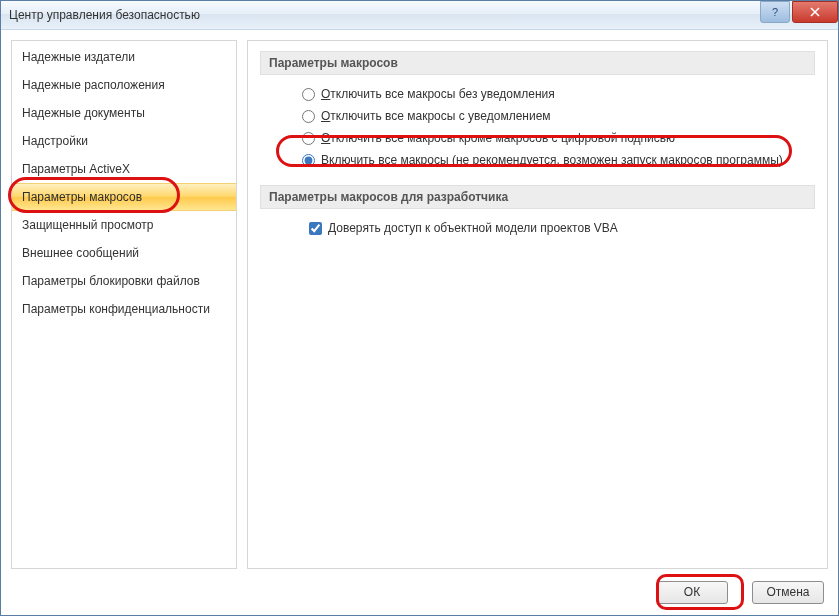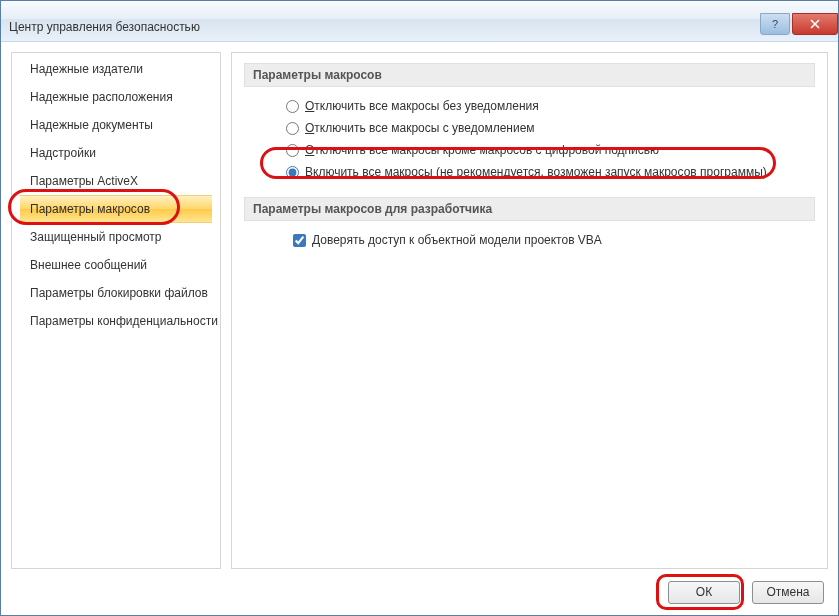--- a/index.html
+++ b/index.html
@@ -21,21 +21,21 @@
     flex-direction: column;
   }
   
   .titlebar {
     height: 28px;
     background: linear-gradient(to bottom, #f7fbff 0%, #e6eef7 45%, #d8e4f0 46%, #e9f1fa 100%);
     border-bottom: 1px solid #c7d6e9;
     display: flex;
     align-items: center;
     justify-content: space-between;
-    padding: 12px 0 0 8px;
+    padding: 0 0 0 8px;
   }
   .titlebar .title {
     font-size: 12px;
     color: #333;
     white-space: nowrap;
   }
   .titlebar .controls {
     display: flex;
     height: 100%;
     align-items: flex-start;
@@ -69,27 +69,27 @@
   .body {
     flex: 1 1 auto;
     display: flex;
     padding: 10px 10px 0 10px;
     gap: 10px;
     min-height: 0;
   }
 
   
   .sidebar {
-    width: 210px;
+    width: 226px;
     border: 1px solid #d6d6d6;
     background: #fff;
     box-sizing: border-box;
     display: flex;
     flex-direction: column;
-    padding: 2px 8px;
+    padding: 2px 0;
   }
   .sidebar-item {
     padding: 7px 10px;
     cursor: pointer;
     white-space: nowrap;
     position: relative;
   }
   .sidebar-item.selected {
     background: linear-gradient(to bottom, #fff0c0 0%, #ffd76a 49%, #ffc94a 50%, #ffe691 100%);
     border-top: 1px solid #f3d074;
@@ -140,21 +140,21 @@
   .underline-first::first-letter { text-decoration: underline; }
 
   
   .footer {
     height: 46px;
     border-top: 0;
     display: flex;
     align-items: center;
     justify-content: flex-end;
     padding: 0 14px;
-    gap: 12px;
+    gap: 24px;
   }
   .push-btn {
     min-width: 72px;
     height: 23px;
     background: linear-gradient(#f7f7f7, #e6e6e6);
     border: 1px solid #8e8e8e;
     border-radius: 3px;
     font-size: 12px;
     color: #333;
     cursor: pointer;

